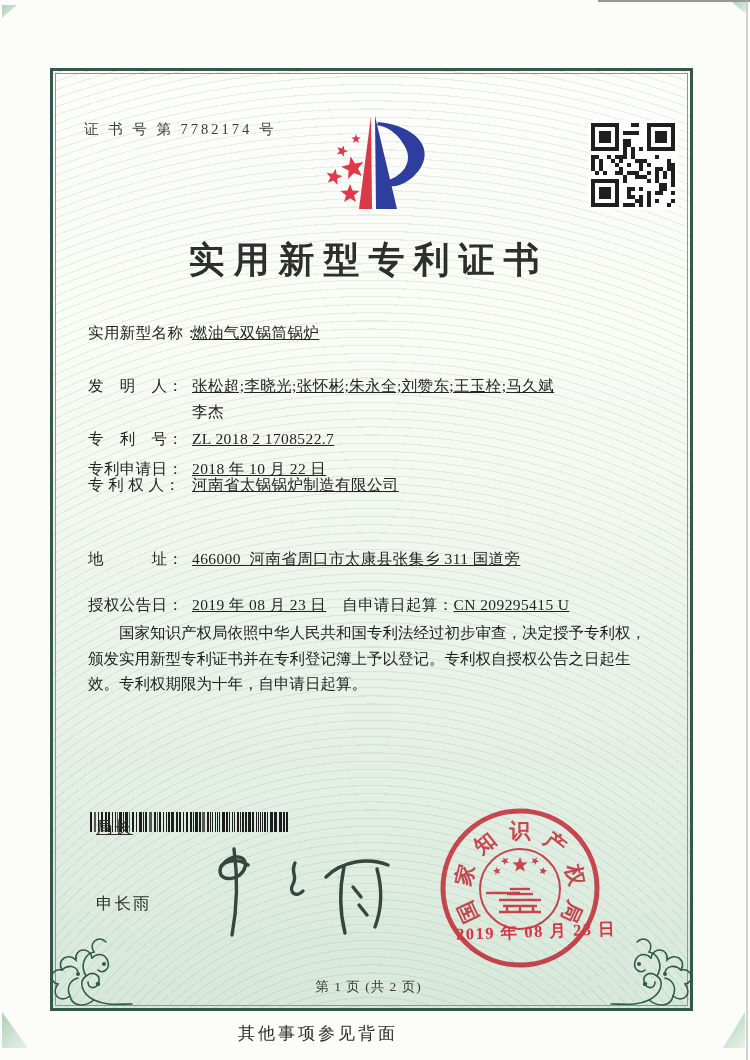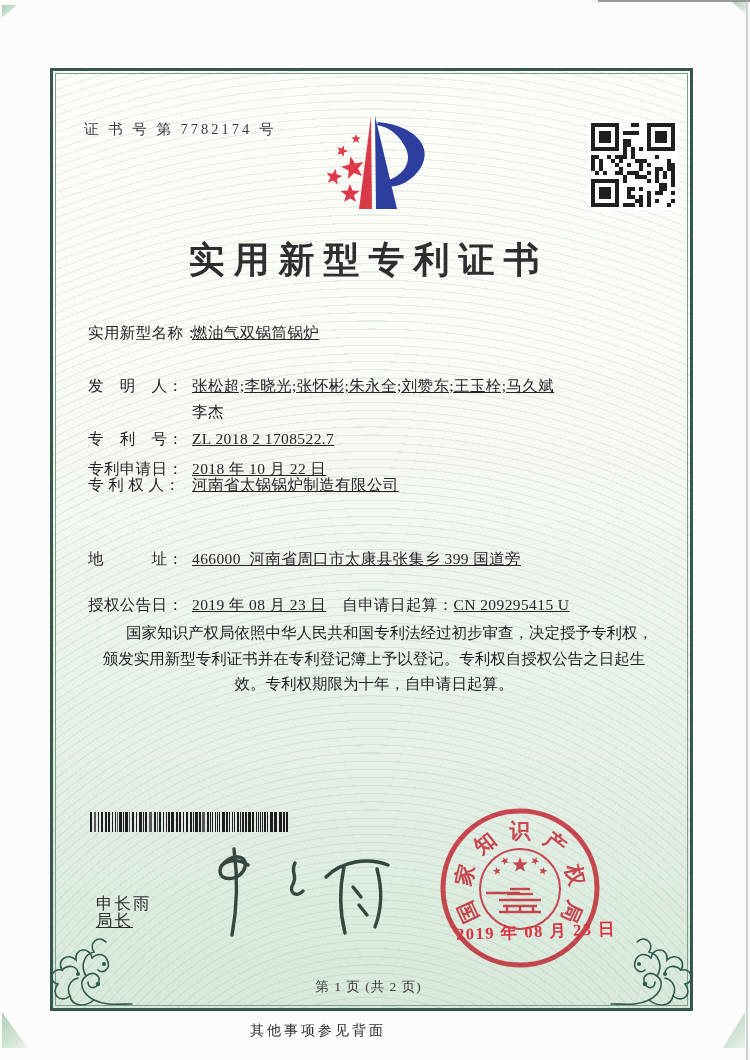--- a/index.html
+++ b/index.html
@@ -45,36 +45,36 @@
   }
   
   .row{left:88px;width:575px;font-size:15.5px;letter-spacing:.4px;color:#242424;white-space:pre;}
   .lbl{display:inline-block;width:104px;white-space:pre;}
   .val{white-space:pre;text-decoration:underline;}
   .lbl2{margin-left:16px;white-space:pre;}
   .r1{top:323px;} .r2{top:376px;} .r2b{left:192px;top:402px;} .r3{top:429px;}
   .r4{top:459px;} .r5{top:475px;} .r6{top:549px;} .r7{top:595px;}
   
   .paras{left:88px;top:620px;width:572px;font-size:15.5px;line-height:1.66;color:#1e1e1e;}
-  .paras p{margin:0 0 3px 0;text-indent:2em;text-align:center;}
+  .paras p{margin:0 0 3px 0;text-indent:2em;}
   
   .barcode{left:90px;top:812px;width:202px;height:20px;}
   .barcode div{position:absolute;top:0;height:20px;background:#1d1d1d;}
   .signer{left:96px;font-size:16.5px;color:#2e2e2e;letter-spacing:2px;
           font-family:"Liberation Sans","DejaVu Sans",sans-serif;}
-  .signer.t1{top:910px;text-decoration:underline;} .signer.t2{top:893px;}
+  .signer.t1{top:817px;text-decoration:underline;} .signer.t2{top:893px;}
   .signature{left:192px;top:843px;}
   .seal{left:437px;top:805px;width:166px;height:166px;opacity:.92;mix-blend-mode:multiply;}
   .seal-ring-char{position:absolute;color:#e23c49;font-weight:700;font-size:21px;
                   transform-origin:center;font-family:"Liberation Serif",serif;}
   .seal-date{left:456px;top:921px;font-size:16.5px;color:#da3240;letter-spacing:1.5px;
              transform:rotate(-2deg);white-space:pre;font-weight:600;}
   .page-num{left:50px;top:978px;width:637px;text-align:center;font-size:13.5px;
             color:#3a3a3a;letter-spacing:1px;white-space:pre;}
-  .back-note{left:0;top:1022px;width:636px;text-align:center;font-size:14px;
+  .back-note{left:0;top:1022px;width:636px;text-align:center;font-size:17px;
              color:#2c2c2c;letter-spacing:3px;}
 </style>
 </head>
 <body>
 
 <div class="abs scan-top-right"></div>
 <div class="abs scan-right-edge"></div>
 <div class="abs wedge wedge-tl"></div>
 <div class="abs wedge wedge-tr"></div>
 <div class="abs wedge wedge-bl"></div>
@@ -335,21 +335,21 @@
 
 <div class="abs row r2"><span class="lbl">发　明　人：</span><span class="val">张松超;李晓光;张怀彬;朱永全;刘赞东;王玉栓;马久斌</span></div>
 <div class="abs row r2b">李杰</div>
 
 <div class="abs row r3"><span class="lbl">专　利　号：</span><span class="val">ZL 2018 2 1708522.7</span></div>
 
 <div class="abs row r4"><span class="lbl">专利申请日：</span><span class="val">2018 年 10 月 22 日</span></div>
 
 <div class="abs row r5"><span class="lbl">专 利 权 人：</span><span class="val">河南省太锅锅炉制造有限公司</span></div>
 
-<div class="abs row r6"><span class="lbl">地　　　址：</span><span class="val">466000  河南省周口市太康县张集乡 399 国道旁</span></div>
+<div class="abs row r6"><span class="lbl">地　　　址：</span><span class="val">466000  河南省周口市太康县张集乡 311 国道旁</span></div>
 
 <div class="abs row r7"><span class="lbl">授权公告日：</span><span class="val">2019 年 08 月 23 日</span><span class="lbl2">自申请日起算：</span><span class="val">CN 209295415 U</span></div>
 
 <div class="abs paras">
   <p>国家知识产权局依照中华人民共和国专利法经过初步审查，决定授予专利权，颁发实用新型专利证书并在专利登记簿上予以登记。专利权自授权公告之日起生效。专利权期限为十年，自申请日起算。</p>
 </div>
 
 <div class="abs barcode" id="barcode">
     <div style="left: 0px; width: 2px;"></div>
     <div style="left: 4px; width: 2px; background: rgb(87, 87, 87);"></div>

